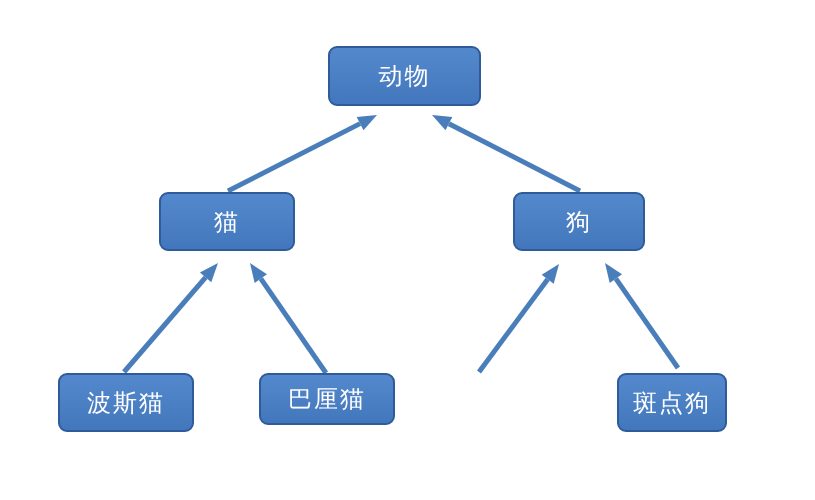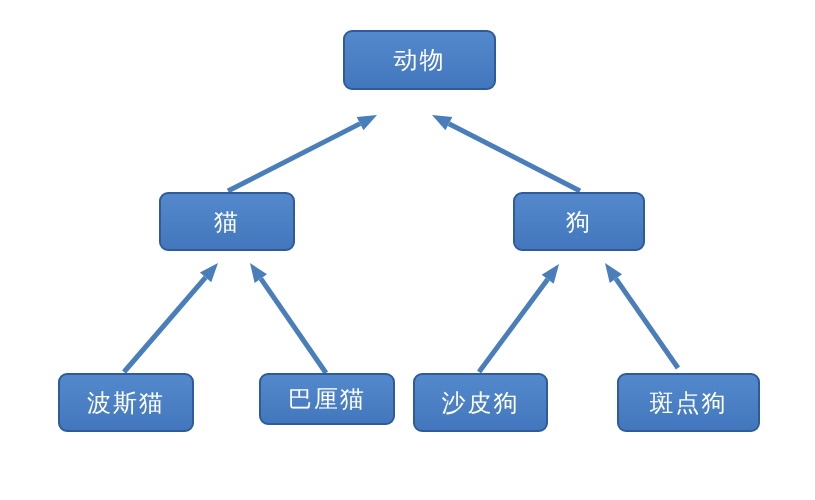--- a/index.html
+++ b/index.html
@@ -62,34 +62,31 @@
       <g>
         <line x1="479" y1="372" x2="547.690676538111" y2="279.26758667355017" stroke="#4A7EBB" stroke-width="5"></line>
         <polygon points="559,264 541.6639975880254,274.80338004385715 553.7173554881966,283.7317933032432" fill="#4A7EBB"></polygon>
       </g>
       <g>
         <line x1="678" y1="368" x2="615.845871741765" y2="278.60022647788117" stroke="#4A7EBB" stroke-width="5"></line>
         <polygon points="605,263 609.6878876057593,282.8814916391042 622.0038558777707,274.31896131665815" fill="#4A7EBB"></polygon>
       </g>
     </svg>
 
-  <div class="node" style="left: 328px; top: 30px; width: 153px; height: 60px; margin-left: 15px;">
+  <div class="node" style="left: 328px; top: 46px; width: 153px; height: 60px;">
     <span>动物</span>
   </div>
   <div class="node" style="left: 159px; top: 192px; width: 136px; height: 59px;">
     <span>猫</span>
   </div>
   <div class="node" style="left: 513px; top: 192px; width: 132px; height: 59px;">
     <span>狗</span>
   </div>
   <div class="node" style="left: 58px; top: 373px; width: 136px; height: 59px;">
     <span>波斯猫</span>
   </div>
   <div class="node" style="left: 259px; top: 373px; width: 136px; height: 52px;">
     <span>巴厘猫</span>
   </div>
-  <div class="node" style="left: 413px; top: 373px; width: 135px; height: 59px;">
-    <span>沙皮狗</span>
-  </div>
-  <div class="node" style="left: 617px; top: 373px; width: 143px; height: 59px; text-align: right;">
+  <div class="node" style="left: 617px; top: 373px; width: 110px; height: 59px; text-align: right;">
     <span>斑点狗</span>
   </div>
 </div>
 
 </body></html>

